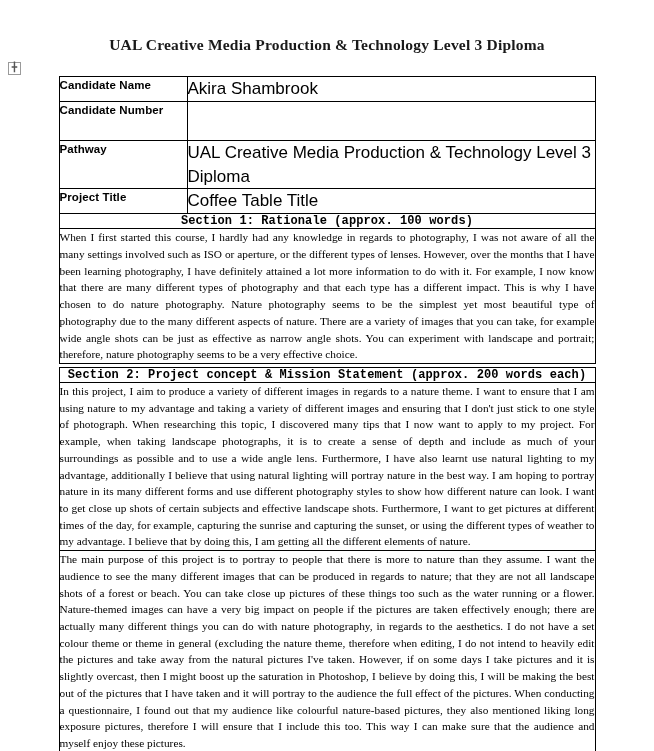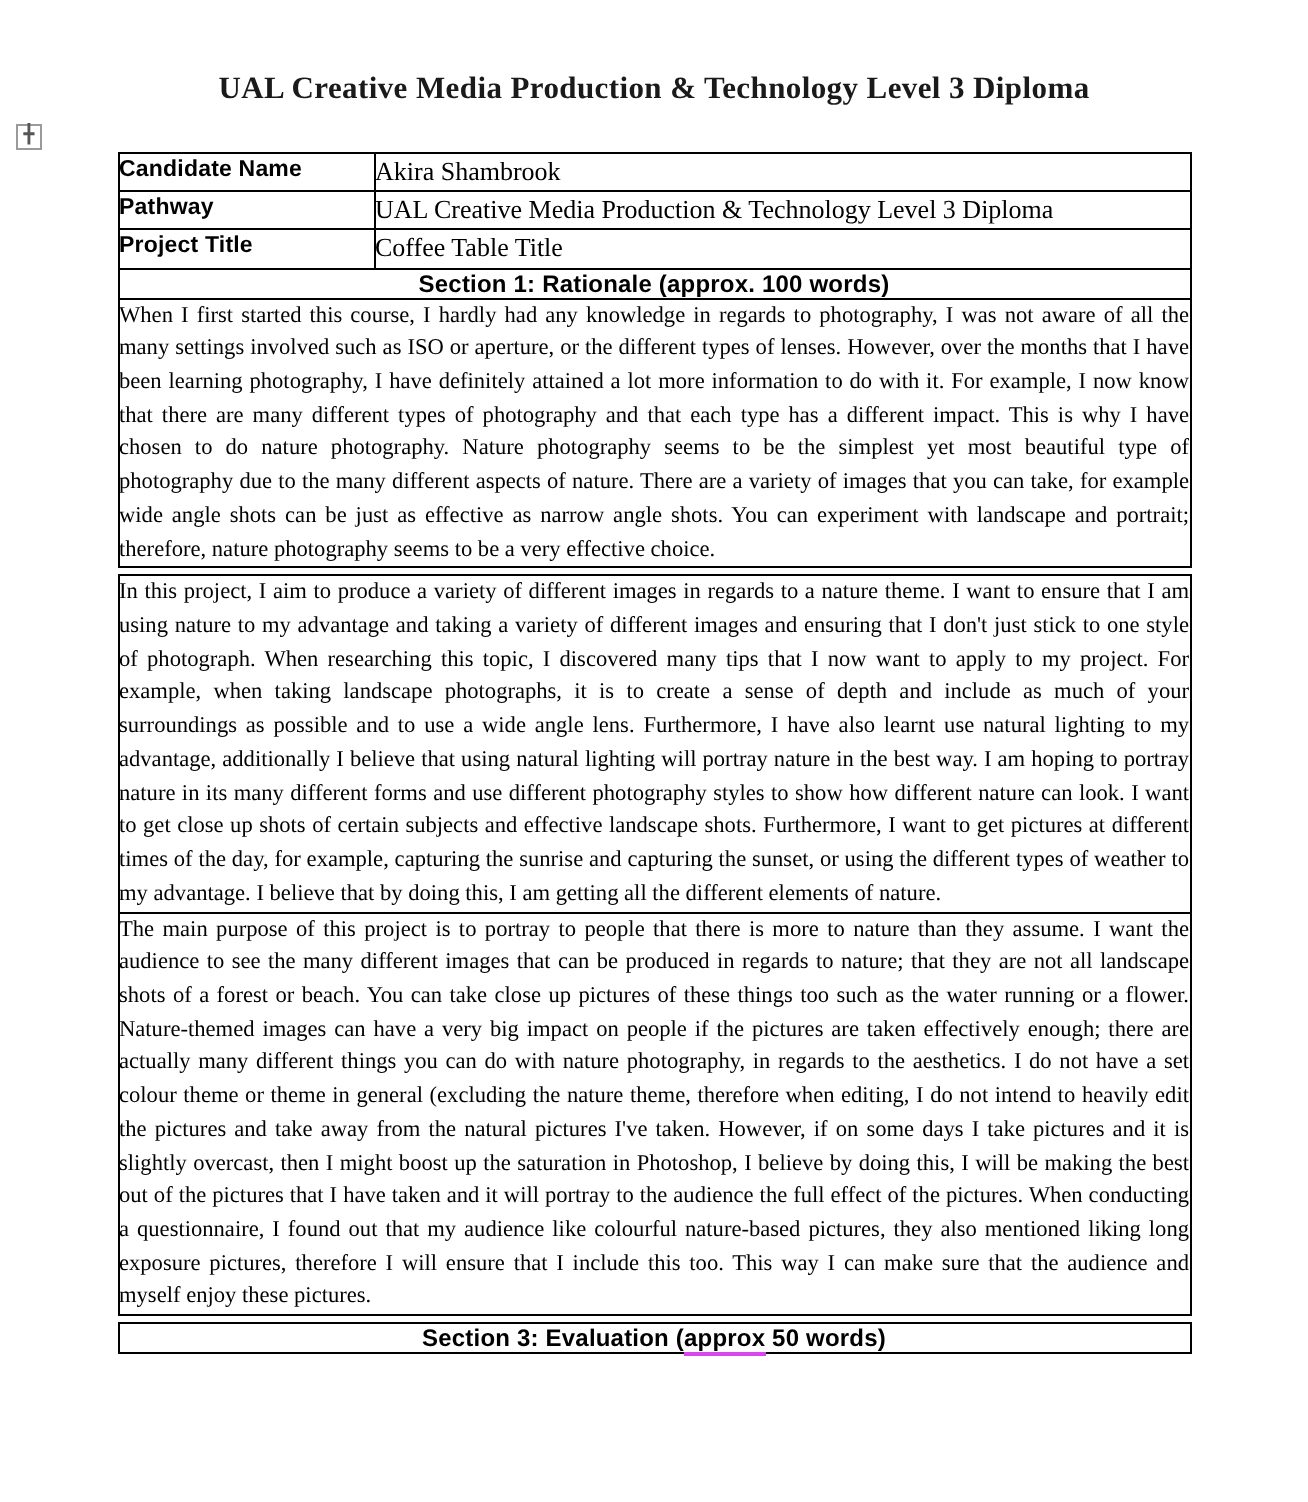--- a/index.html
+++ b/index.html
@@ -59,31 +59,31 @@
   .cell-label {
     width: 128px;
     font-family: "Liberation Sans", sans-serif;
     font-weight: bold;
     font-size: 11.5px;
     padding: 9px 7px 9px 8px;
     line-height: 1.45;
     letter-spacing: 0.1px;
   }
   .cell-value {
-    font-family: Liberation Serif, serif;
-    font-size: 13px;
+    font-family: Liberation Sans, sans-serif;
+    font-size: 17px;
     padding: 11px 8px 9px 10px;
     line-height: 1.4;
   }
   .row-tall .cell-label, .row-tall .cell-value { height: 38px; }
   .section-header {
     text-align: center;
     font-weight: bold;
     font-size: 12px;
-    font-family: Liberation Sans, sans-serif;
+    font-family: Liberation Mono, monospace;
     padding: 6px 4px 6px 4px;
     letter-spacing: 0.1px;
   }
   .section-header .spell {
     border-bottom: 2px solid #d946ef;
     text-decoration: none;
   }
   .body-cell {
     font-family: "Liberation Serif", serif;
     font-size: 11.3px;
@@ -112,20 +112,24 @@
   <table class="doc">
     <colgroup>
       <col style="width:128px">
       <col>
     </colgroup>
     <tbody>
       <tr>
         <td class="cell-label">Candidate Name</td>
         <td class="cell-value">Akira Shambrook</td>
       </tr>
+      <tr class="row-tall">
+        <td class="cell-label">Candidate Number</td>
+        <td class="cell-value"></td>
+      </tr>
       <tr>
         <td class="cell-label">Pathway</td>
         <td class="cell-value">UAL Creative Media Production &amp; Technology Level 3 Diploma</td>
       </tr>
       <tr>
         <td class="cell-label">Project Title</td>
         <td class="cell-value">Coffee Table Title</td>
       </tr>
 
       <tr>
@@ -135,20 +139,23 @@
         <td class="body-cell" colspan="2">
           <p>When I first started this course, I hardly had any knowledge in regards to photography, I was not aware of all the many settings involved such as ISO or aperture, or the different types of lenses. However, over the months that I have been learning photography, I have definitely attained a lot more information to do with it. For example, I now know that there are many different types of photography and that each type has a different impact. This is why I have chosen to do nature photography.  Nature photography seems to be the simplest yet most beautiful type of photography due to the many different aspects of nature. There are a variety of images that you can take, for example wide angle shots can be just as effective as narrow angle shots. You can experiment with landscape and portrait; therefore, nature photography seems to be a very effective choice.</p>
         </td>
       </tr>
 
       <tr class="spacer-row">
           <td colspan="2"></td>
         </tr>
 
       <tr>
+        <td class="section-header" colspan="2">Section 2: Project concept &amp; Mission Statement (approx. 200 words each)</td>
+      </tr>
+      <tr>
         <td class="body-cell" colspan="2">
           <p>In this project, I aim to produce a variety of different images in regards to a nature theme. I want to ensure that I am using nature to my advantage and taking a variety of different images and ensuring that I don't just stick to one style of photograph. When researching this topic, I discovered many tips that I now want to apply to my project. For example, when taking landscape photographs, it is to create a sense of depth and include as much of your surroundings as possible and to use a wide angle lens. Furthermore, I have also learnt use natural lighting to my advantage, additionally I believe that using natural lighting will portray nature in the best way. I am hoping to portray nature in its many different forms and use different photography styles to show how different nature can look. I want to get close up shots of certain subjects and effective landscape shots.  Furthermore, I want to get pictures at different times of the day, for example, capturing the sunrise and capturing the sunset, or using the different types of weather to my advantage. I believe that by doing this, I am getting all the different elements of nature.</p>
         </td>
       </tr>
       <tr>
         <td class="body-cell" colspan="2">
           <p>The main purpose of this project is to portray to people that there is more to nature than they assume. I want the audience to see the many different images that can be produced in regards to nature; that they are not all landscape shots of a forest or beach. You can take close up pictures of these things too such as the water running or a flower. Nature-themed images can have a very big impact on people if the pictures are taken effectively enough; there are actually many different things you can do with nature photography, in regards to the aesthetics. I do not have a set colour theme or theme in general (excluding the nature theme, therefore when editing, I do not intend to heavily edit the pictures and take away from the natural pictures I've taken. However, if on some days I take pictures and it is slightly overcast, then I might boost up the saturation in Photoshop, I believe by doing this, I will be making the best out of the pictures that I have taken and it will portray to the audience the full effect of the pictures. When conducting a questionnaire, I found out that my audience like colourful nature-based pictures, they also mentioned liking long exposure pictures, therefore I will ensure that I include this too. This way I can make sure that the audience and myself enjoy these pictures.</p>
         </td>
       </tr>
 

